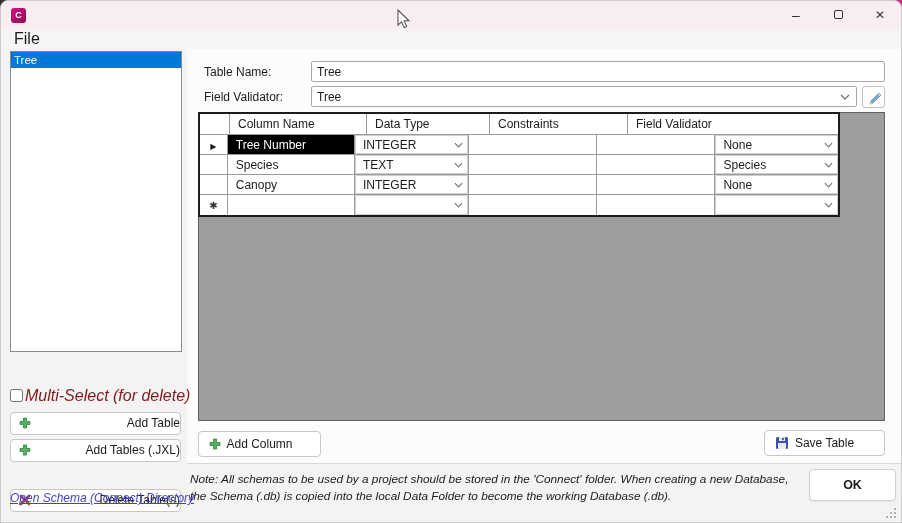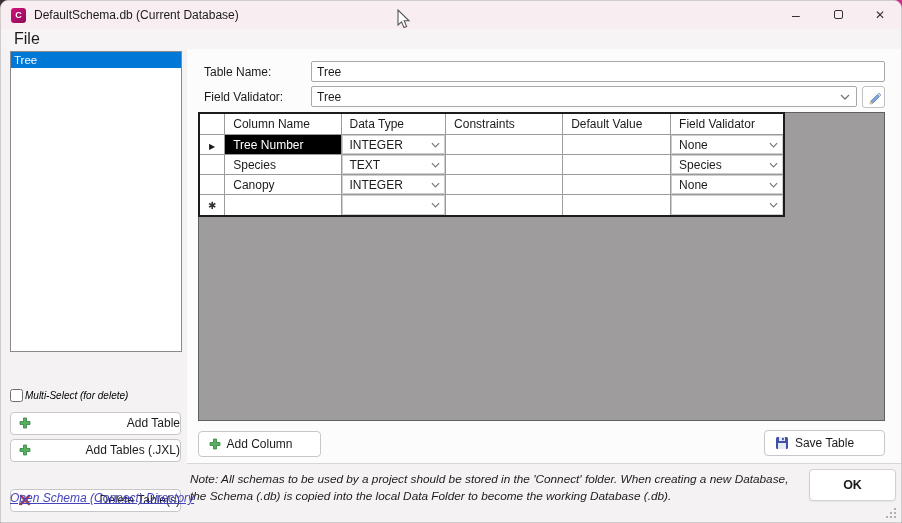--- a/index.html
+++ b/index.html
@@ -43,21 +43,21 @@
   .list-item-selected {
     height:16px; line-height:16px; background:#0078d7; color:#fff;
     font-size:11.5px; padding-left:3px;
   }
 
   .multiselect-row { position:absolute; left:9px; top:385px; height:15px; }
   .checkbox-box {
     display:inline-block; width:13px; height:13px; background:#fff;
     border:1px solid #707070; border-radius:2.5px; vertical-align:middle;
   }
-  .checkbox-label { font-size:10px; font-style:italic; color:#000000; margin-left:2px; vertical-align:middle; }
+  .checkbox-label { font-size:16px; font-style:italic; color:#7f1d1d; margin-left:2px; vertical-align:middle; }
 
   .side-btn {
     position:absolute; left:9px; width:171px; height:23px; background:#fff;
     border:1px solid #c9c6c7; border-radius:4px; font-size:12px; color:#1b1b1b;
     text-align:right; line-height:21px;
   }
   .side-btn .btn-ico { position:absolute; left:8px; top:4px; }
   .btn-addtable  { top:411px; }
   .btn-addtables { top:438px;padding-left:48px; }
   .btn-deltables { top:488px; }
@@ -90,21 +90,21 @@
     position:absolute; left:861px; top:85px; width:23px; height:22px;
     background:#fff; border:1px solid #c2c0c0; border-radius:3px;
   }
   .edit-btn svg { position:absolute; left:4px; top:3px; }
 
   
   .grid-control {
     position:absolute; left:197px; top:111px; width:687px; height:309px;
     background:#9e9c9c; border:1px solid #606060;
   }
-  .grid-table { position:absolute; left:-1px; top:-1px; width:587px; border:2px solid #1c1c1c; background:#fff; }
+  .grid-table { position:absolute; left:-1px; top:-1px; width:642px; border:2px solid #1c1c1c; background:#fff; }
   .g-row { display:flex; height:20px; border-bottom:1px solid #9b9b9b; background:#fff; }
   .g-row.header { height:21px; }
   .g-row:last-child { border-bottom:none; }
   .g-cell {
     border-right:1px solid #9b9b9b; padding:3px 2px 0 8px; font-size:12px; color:#1b1b1b;
     overflow:hidden; white-space:nowrap; position:relative;
   }
   .c0 { width:30px; text-align:center; padding:3px 0 0 0; }
   .c1 { width:137px; }
   .c2 { width:123px; }
@@ -147,21 +147,20 @@
 </head>
 <body>
 
 <div class="corner-bg-left"></div>
 <div class="corner-bg-right"></div>
 
 <div class="window">
 
   <div class="titlebar">
     <div class="app-icon">C</div>
-    <div class="title-text">DefaultSchema.db (Current Database)</div>
     <div class="winbtn btn-min">–</div>
     <div class="winbtn btn-max"><span class="box"></span></div>
     <div class="winbtn btn-close">✕</div>
   </div>
 
   <svg class="cursor-arrow" viewBox="0 0 15 21">
     <path d="M2,1 L2,16 L5.6,12.8 L8,18.6 L10.6,17.4 L8.2,11.8 L13,11.8 Z" fill="#fff" stroke="#555" stroke-width="1.1"></path>
   </svg>
 
   <div class="menubar">
@@ -218,21 +217,20 @@
   </div>
 
   <div class="grid-control">
     <div class="grid-table">
 
       <div class="g-row header">
         <div class="g-cell c0"></div>
         <div class="g-cell c1">Column Name</div>
         <div class="g-cell c2">Data Type</div>
         <div class="g-cell c3">Constraints</div>
-        <div class="g-cell c4">Default Value</div>
         <div class="g-cell c5">Field Validator</div>
       </div>
 
       <div class="g-row">
         <div class="g-cell c0"><span class="row-marker">▶</span></div>
         <div class="g-cell c1 cell-selected">Tree Number</div>
         <div class="g-cell c2 combo-cell"><span>INTEGER</span><svg class="cell-chevron" width="9" height="6" viewBox="0 0 10 6">
               <polyline points="1,1 5,5 9,1" fill="none" stroke="#777" stroke-width="1.3"></polyline>
             </svg></div>
         <div class="g-cell c3"></div>

